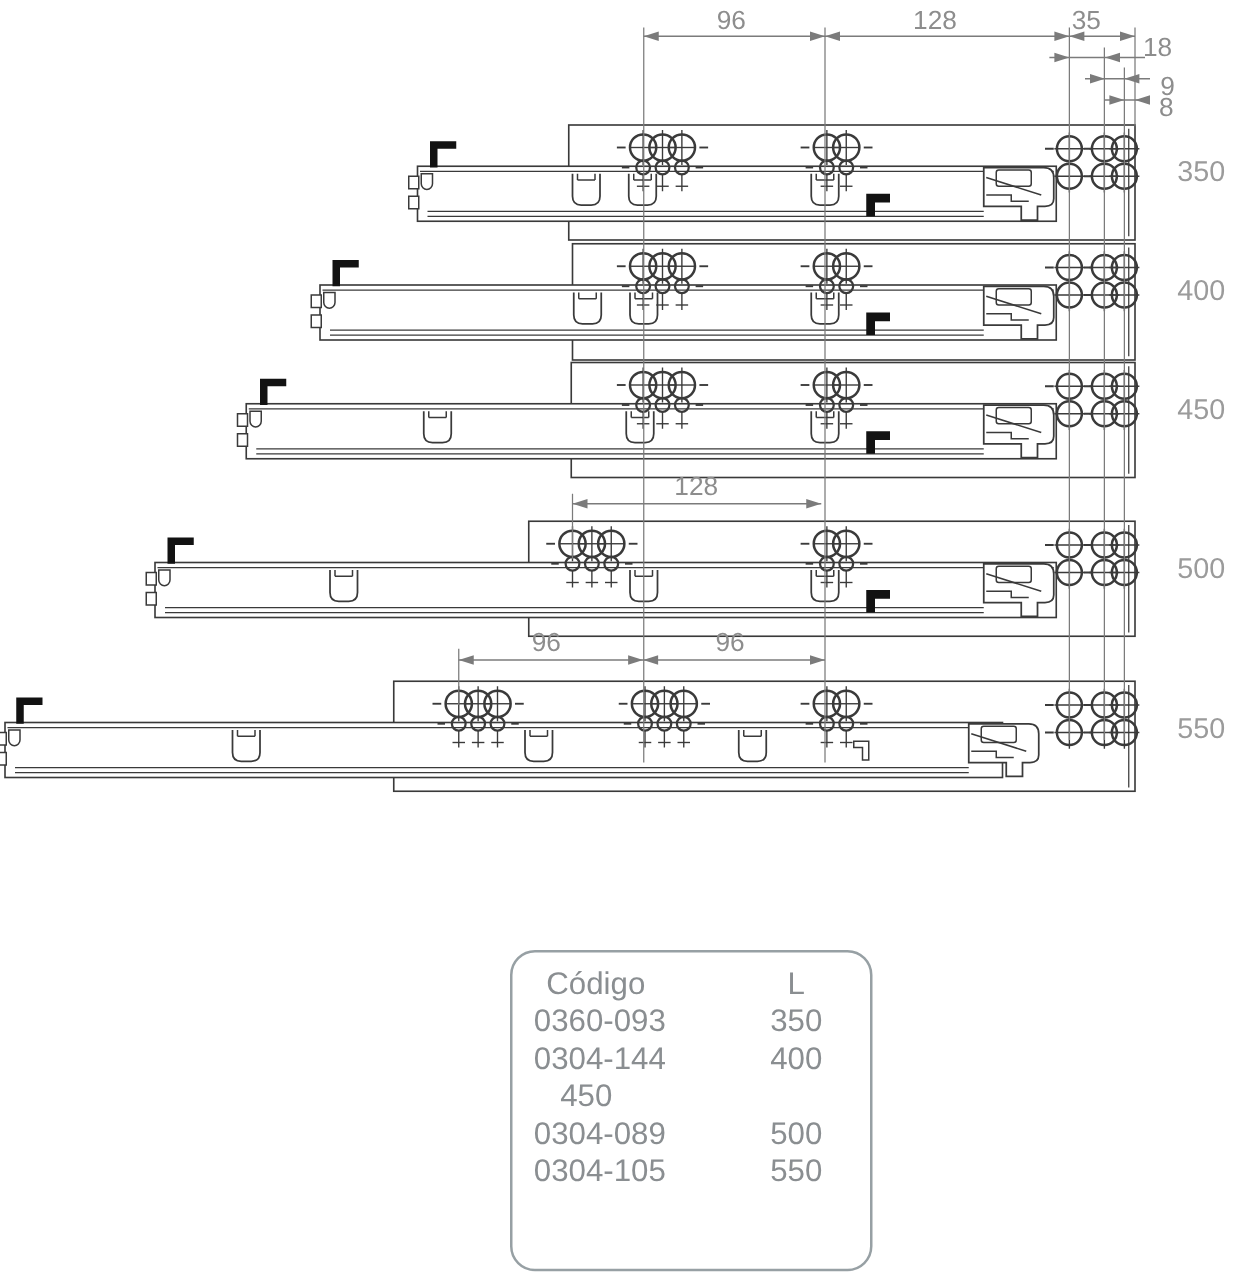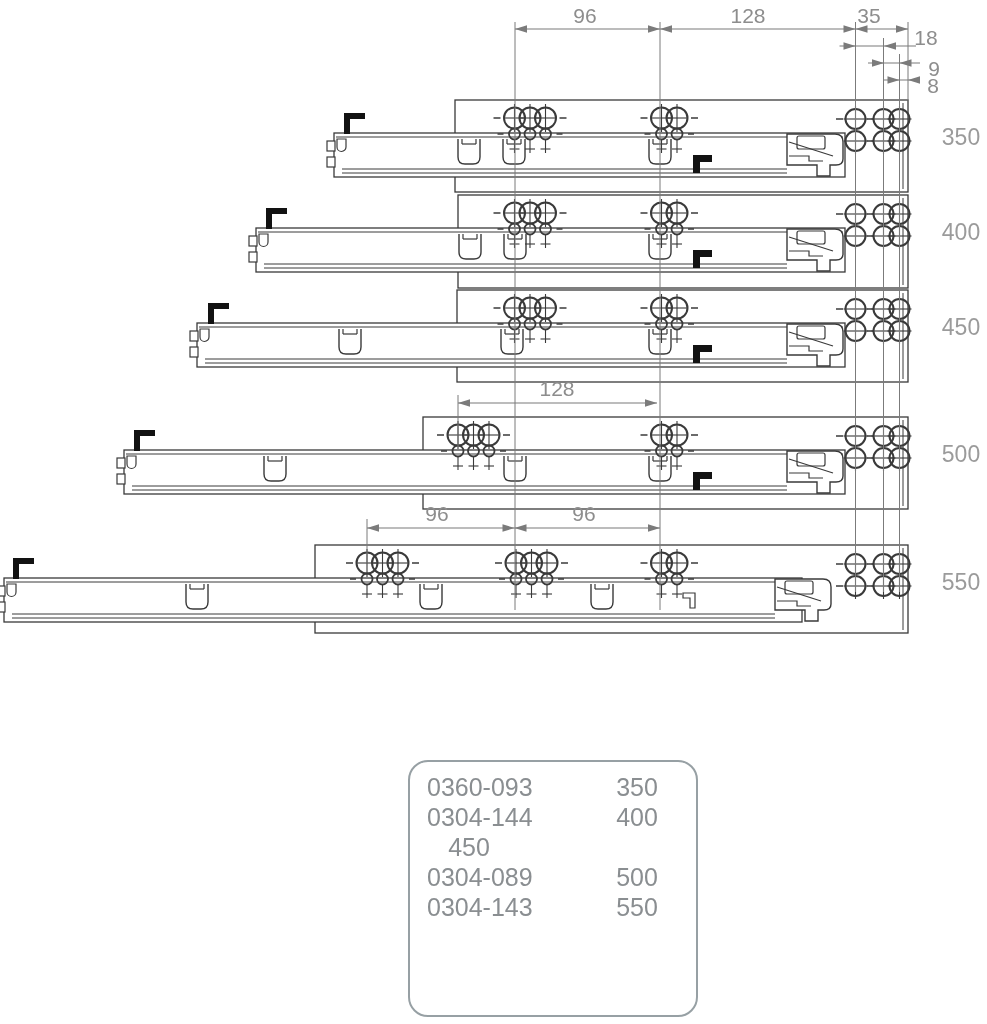--- a/index.html
+++ b/index.html
@@ -555,37 +555,41 @@
       <g>
         <line x1="514.5" y1="528" x2="660" y2="528" stroke="#7b7b7b" stroke-width="1.1"></line>
         <polygon points="514.5,528 526.5,524.2 526.5,531.8" fill="#7b7b7b"></polygon>
         <polygon points="660,528 648,524.2 648,531.8" fill="#7b7b7b"></polygon>
         <text x="584" y="521" text-anchor="middle" font-size="21" fill="#8d8d8d">96</text>
       </g>
     </svg>
 
   <div class="panel">
     <div class="panel-body">
+      <div class="t-row header-row">
+        <div class="c-code">Código</div>
+        <div class="c-len">L</div>
+      </div>
       <div id="rows">
           <div class="t-row">
             <div class="c-code">0360-093</div>
             <div class="c-len">350</div>
           </div>
           <div class="t-row">
             <div class="c-code">0304-144</div>
             <div class="c-len">400</div>
           </div>
           <div class="t-row">
             <div class="c-len">450</div>
           </div>
           <div class="t-row">
             <div class="c-code">0304-089</div>
             <div class="c-len">500</div>
           </div>
           <div class="t-row">
-            <div class="c-code">0304-143</div>
+            <div class="c-code">0304-105</div>
             <div class="c-len">550</div>
           </div>
         </div>
     </div>
   </div>
 
 </div>
 
 </body></html>

